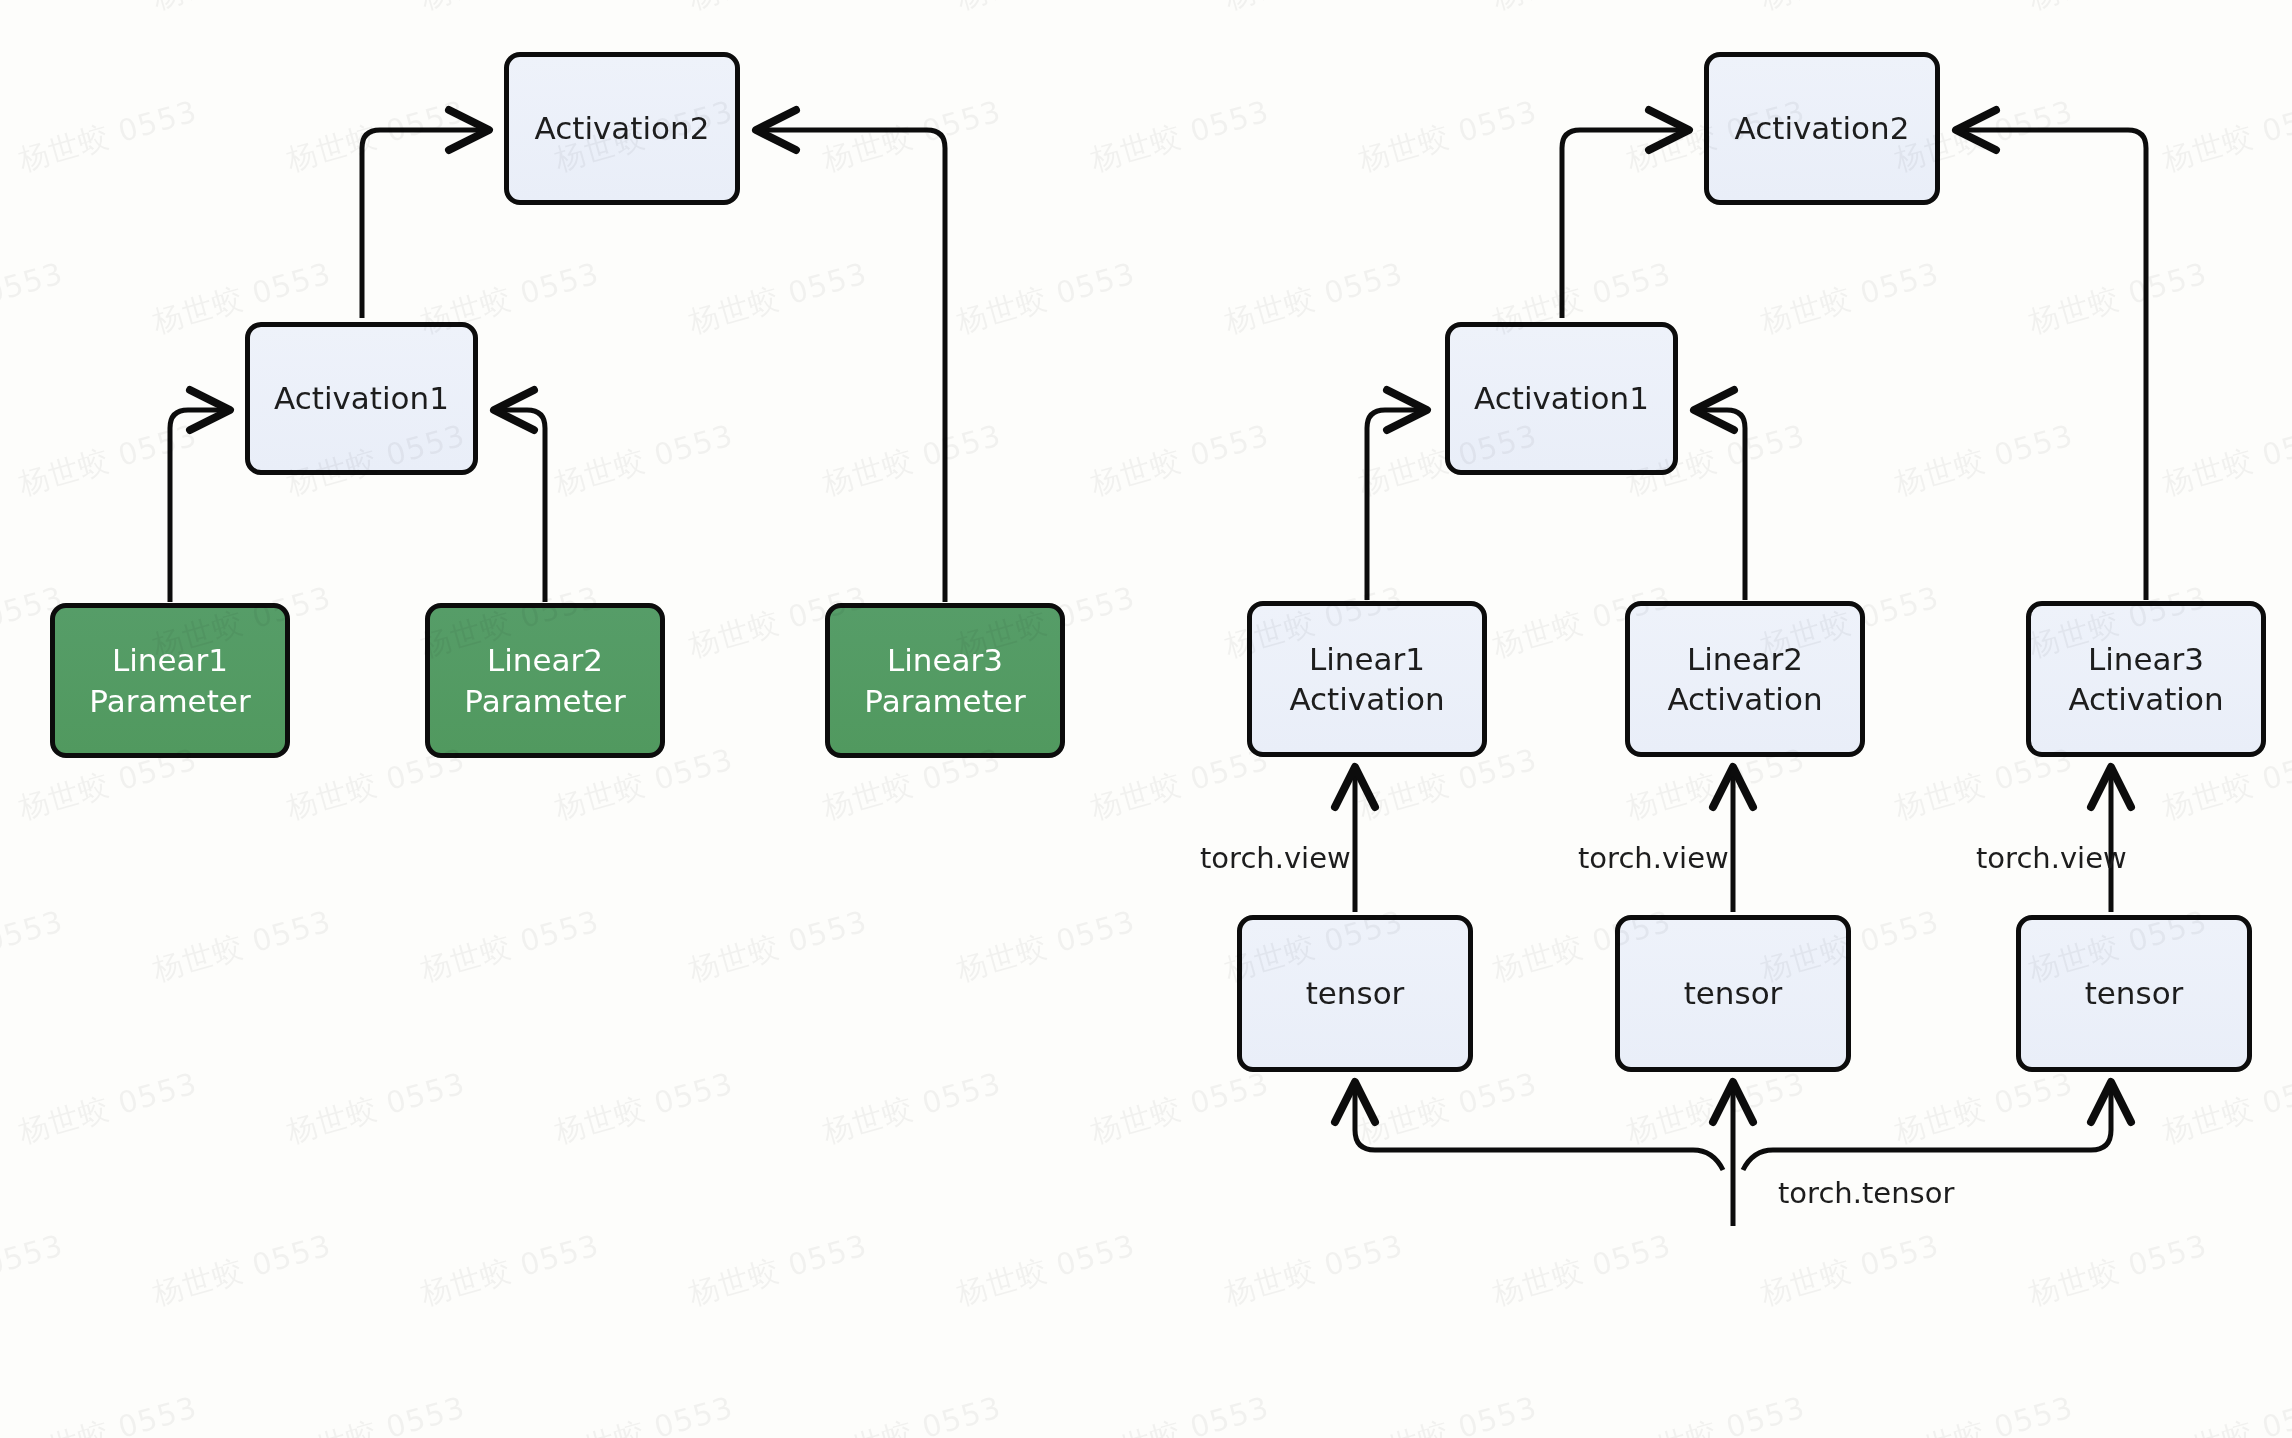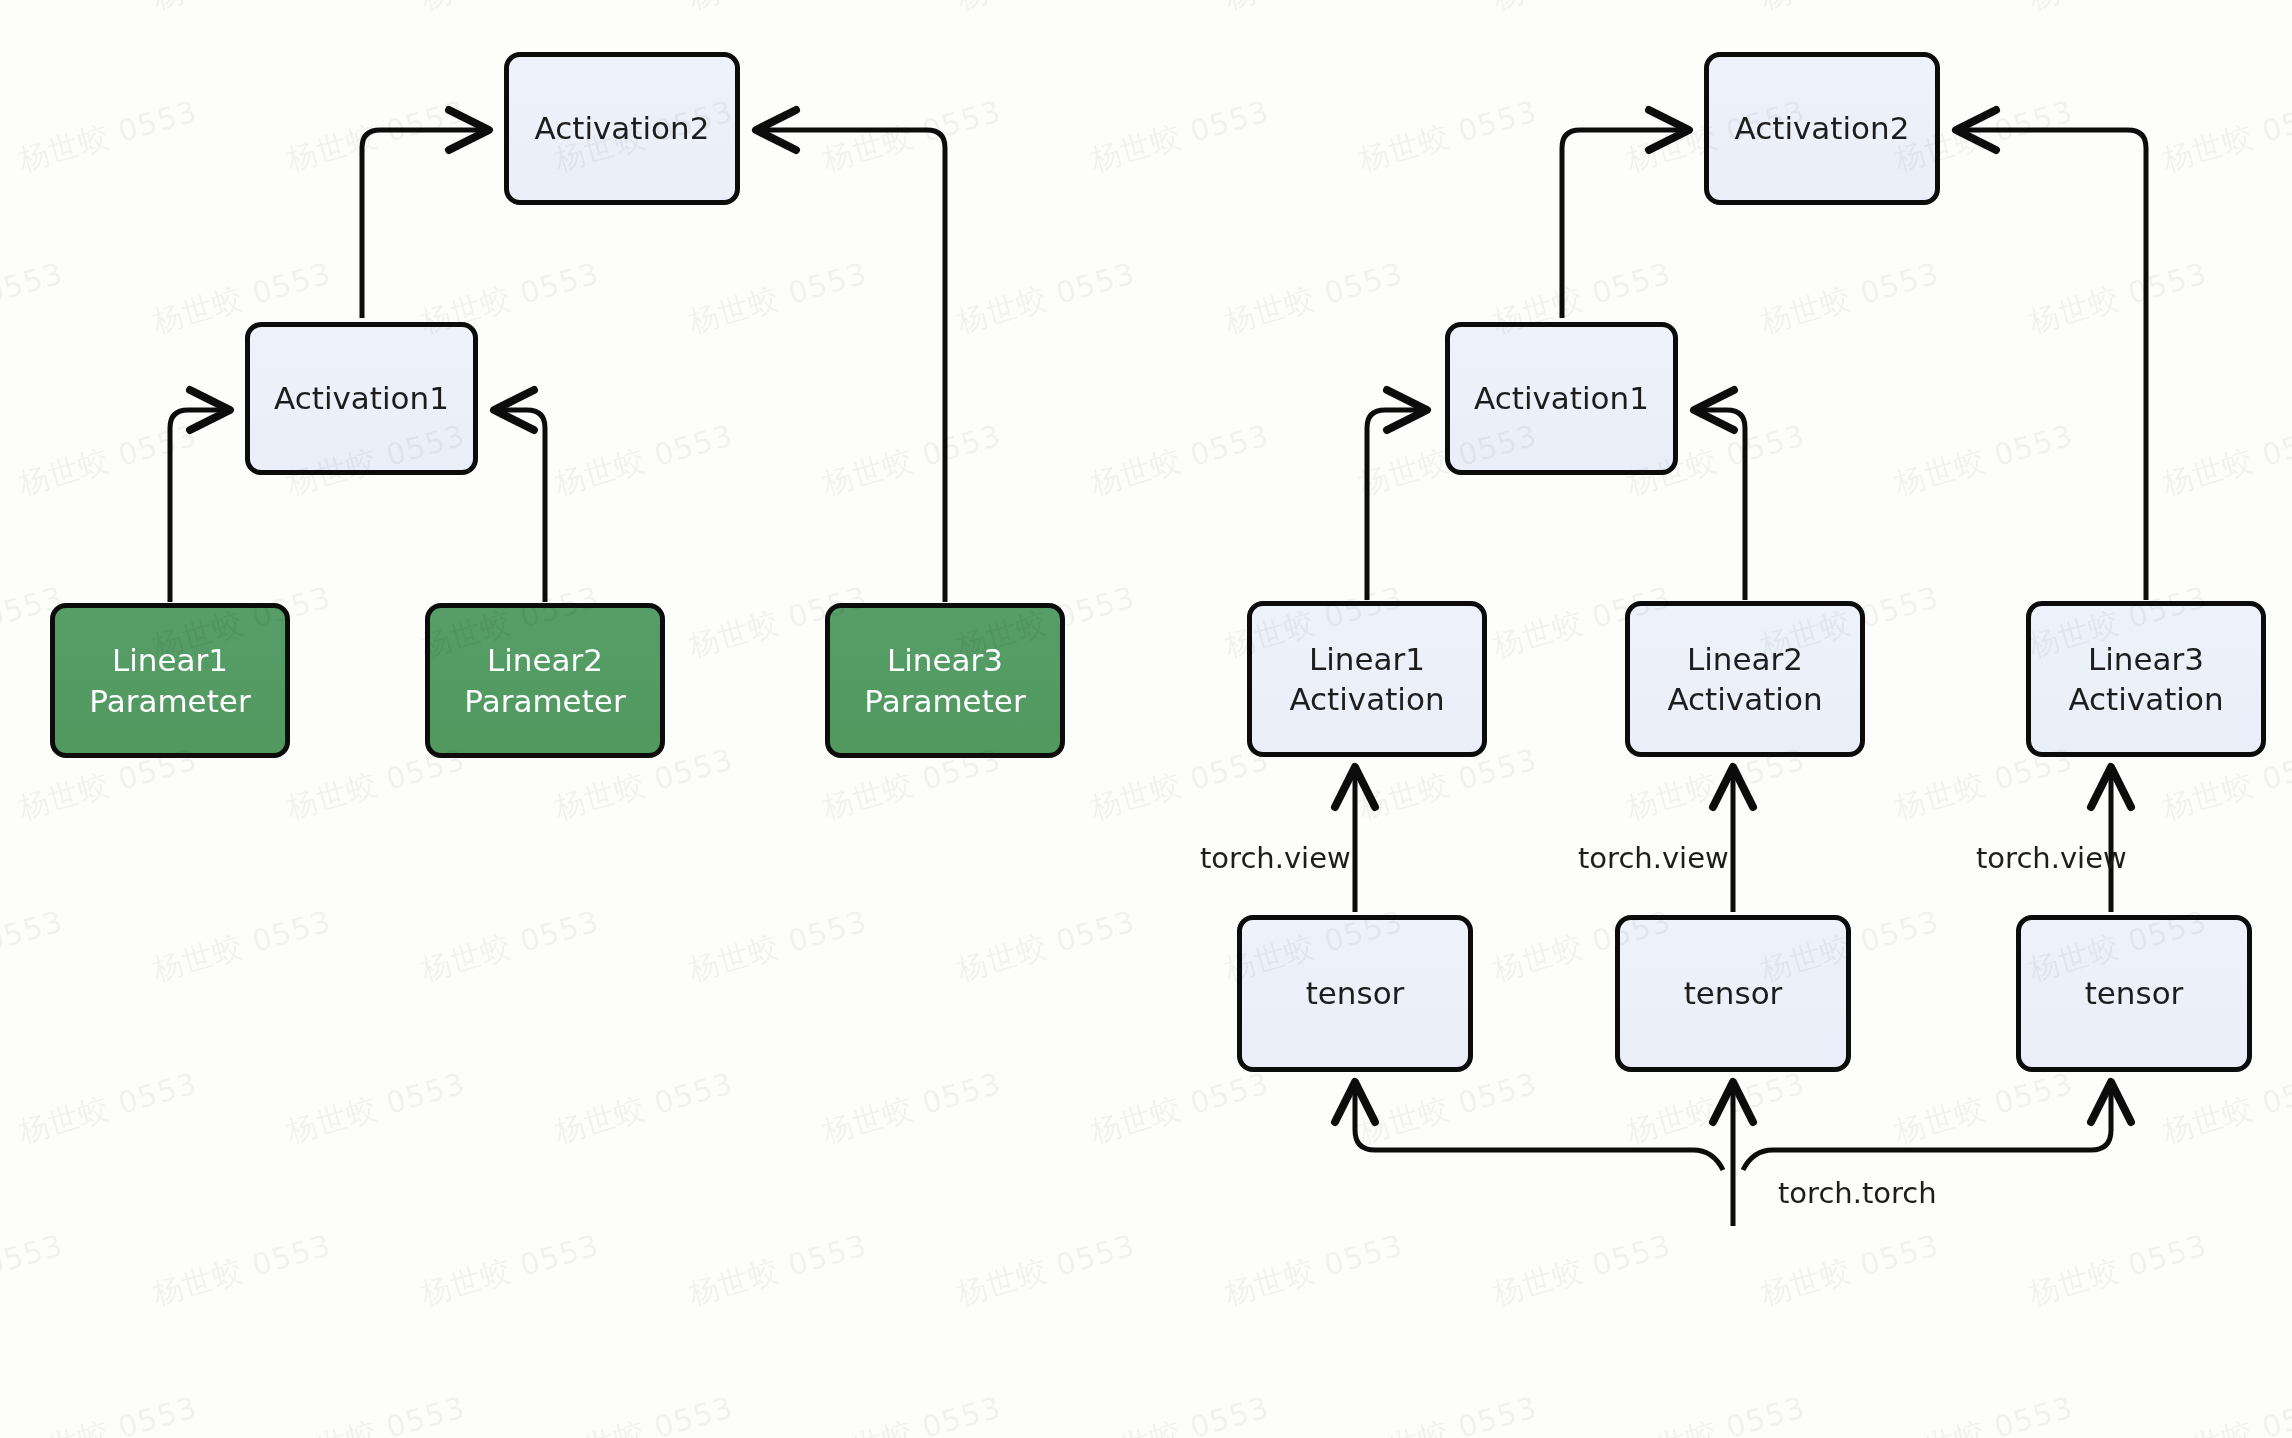--- a/index.html
+++ b/index.html
@@ -285,15 +285,15 @@
     <span class="ln">tensor</span>
   </div>
 
 
   <div class="edge-label" style="left:1200px; top:841px;">torch.view</div>
 
   <div class="edge-label" style="left:1578px; top:841px;">torch.view</div>
 
   <div class="edge-label" style="left:1976px; top:841px;">torch.view</div>
 
-  <div class="edge-label" style="left:1778px; top:1176px;">torch.torch</div>
+  <div class="edge-label" style="left:1778px; top:1176px;">torch.tensor</div>
 
 </div>
 
 </body></html>

